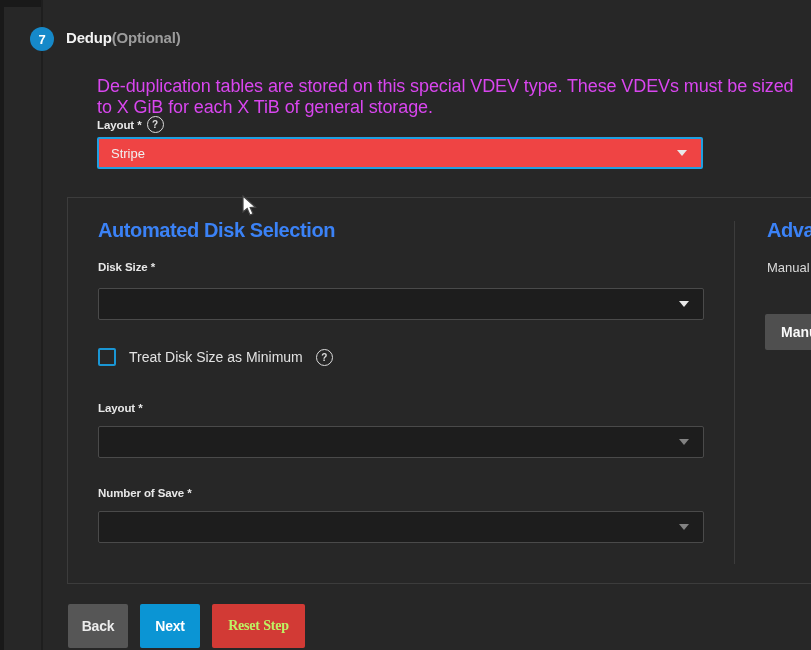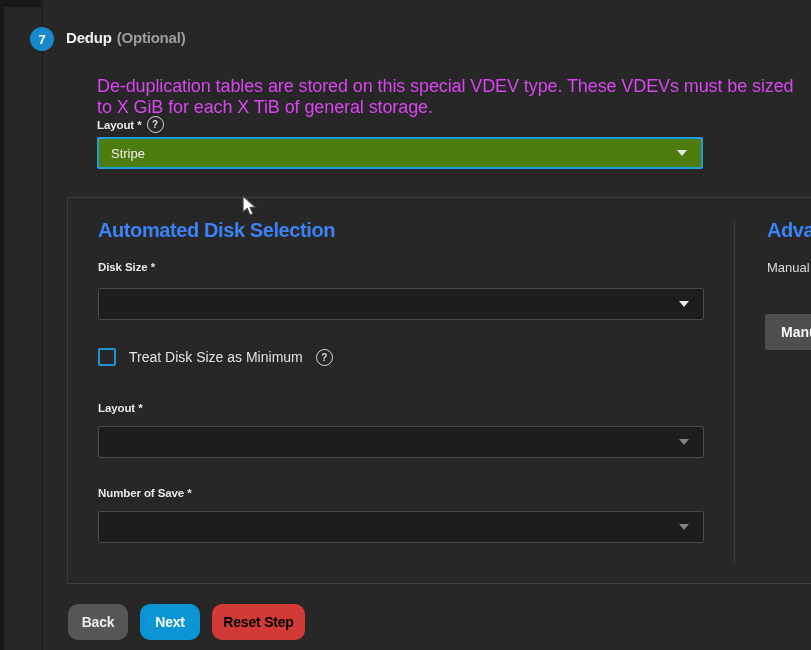--- a/index.html
+++ b/index.html
@@ -11,63 +11,63 @@
   .edge-strip{position:absolute;left:0;top:0;width:4px;height:650px;background:#191919;}
   .top-patch{position:absolute;left:0;top:0;width:43px;height:7px;background:#191919;}
   .stepper-line{position:absolute;left:41px;top:0;width:2px;height:650px;background:#1e1e1e;}
   .step-circle{
     position:absolute;left:30px;top:27px;width:24px;height:24px;border-radius:50%;
     background:#1689c9;color:#fff;font-size:13px;font-weight:bold;
     display:flex;align-items:center;justify-content:center;
   }
   .step-title-row{position:absolute;left:66px;top:29px;font-size:15px;font-weight:bold;letter-spacing:-0.2px;}
   .step-title{color:#f2f2f2;}
-  .step-optional{color:#9c9c9c;margin-left:5px;}
+  .step-optional{color:#9c9c9c;}
   .description{position:absolute;left:97px;top:76px;width:710px;font-size:18px;color:#d946ef;letter-spacing:-0.1px;}
   .field-label{font-size:11.5px;font-weight:bold;color:#e8e8e8;letter-spacing:-0.1px;}
   .label-row{position:absolute;display:flex;align-items:center;gap:5px;}
   .help-icon{
     width:15px;height:15px;border:1.5px solid #dcdcdc;border-radius:50%;
     color:#dcdcdc;font-size:10px;font-weight:bold;line-height:15px;text-align:center;
     display:inline-block;cursor:pointer;
   }
   .select{
     position:absolute;box-sizing:border-box;height:32px;width:606px;
     background:#1d1d1d;border:1px solid #4a4a4a;border-radius:2px;
     display:flex;align-items:center;padding:0 14px 0 12px;cursor:pointer;
   }
-  .select.focused{background:#4d7c0f;border:2px solid #1f9fe0;}
+  .select.focused{background:#ef4444;border:2px solid #1f9fe0;}
   .select-value{flex:1;font-size:13px;color:#f0f0f0;}
   .arrow{width:0;height:0;border-left:5.5px solid transparent;border-right:5.5px solid transparent;border-top:6px solid #e8e8e8;}
   .arrow.dim{border-top-color:#828282;}
   .panel{
     position:absolute;left:67px;top:197px;width:780px;height:387px;
     border:1px solid #3c3c3c;box-sizing:border-box;
   }
   .panel-divider{position:absolute;left:666px;top:23px;width:1px;height:343px;background:#3c3c3c;}
   .section-heading{
     position:absolute;font-size:20px;font-weight:bold;color:#3b82f6;
     letter-spacing:-0.4px;white-space:nowrap;
   }
   .checkbox-row{position:absolute;left:30px;top:150px;display:flex;align-items:center;gap:13px;}
   .checkbox{
     width:18px;height:18px;border:2px solid #1a96d4;border-radius:2px;
     box-sizing:border-box;background:transparent;cursor:pointer;
   }
   .checkbox-label{font-size:14px;color:#e2e2e2;}
   .adv-text{position:absolute;left:699px;top:62px;font-size:13px;color:#dadada;white-space:nowrap;}
   .btn{
-    position:absolute;height:36px;border:none;border-radius:10px;
+    position:absolute;height:44px;border:none;border-radius:2px;
     font-family:"Liberation Sans",sans-serif;font-size:14px;font-weight:bold;
     letter-spacing:-0.2px;display:flex;align-items:center;justify-content:center;
     cursor:pointer;white-space:nowrap;box-sizing:border-box;
   }
   .btn-gray{background:#565656;color:#ececec;}
   .btn-blue{background:#0b95d4;color:#ffffff;}
-  .btn-red{background:#d23a35;color:#000000;}
+  .btn-red{background:#d23a35;color:#bef264;font-family:Liberation Serif, serif;}
   .manual-btn{left:697px;top:116px;height:36px;padding:0 16px;background:#4f4f4f;color:#fafafa;
     border-radius:2px;font-size:14px;font-weight:bold;display:flex;align-items:center;white-space:nowrap;
     position:absolute;cursor:pointer;}
   .actions{position:absolute;left:68px;top:604px;display:flex;gap:12px;}
   .actions .btn{position:static;}
   .cursor{position:absolute;left:242px;top:195px;pointer-events:none;}
 </style>
 </head>
 <body>
 

